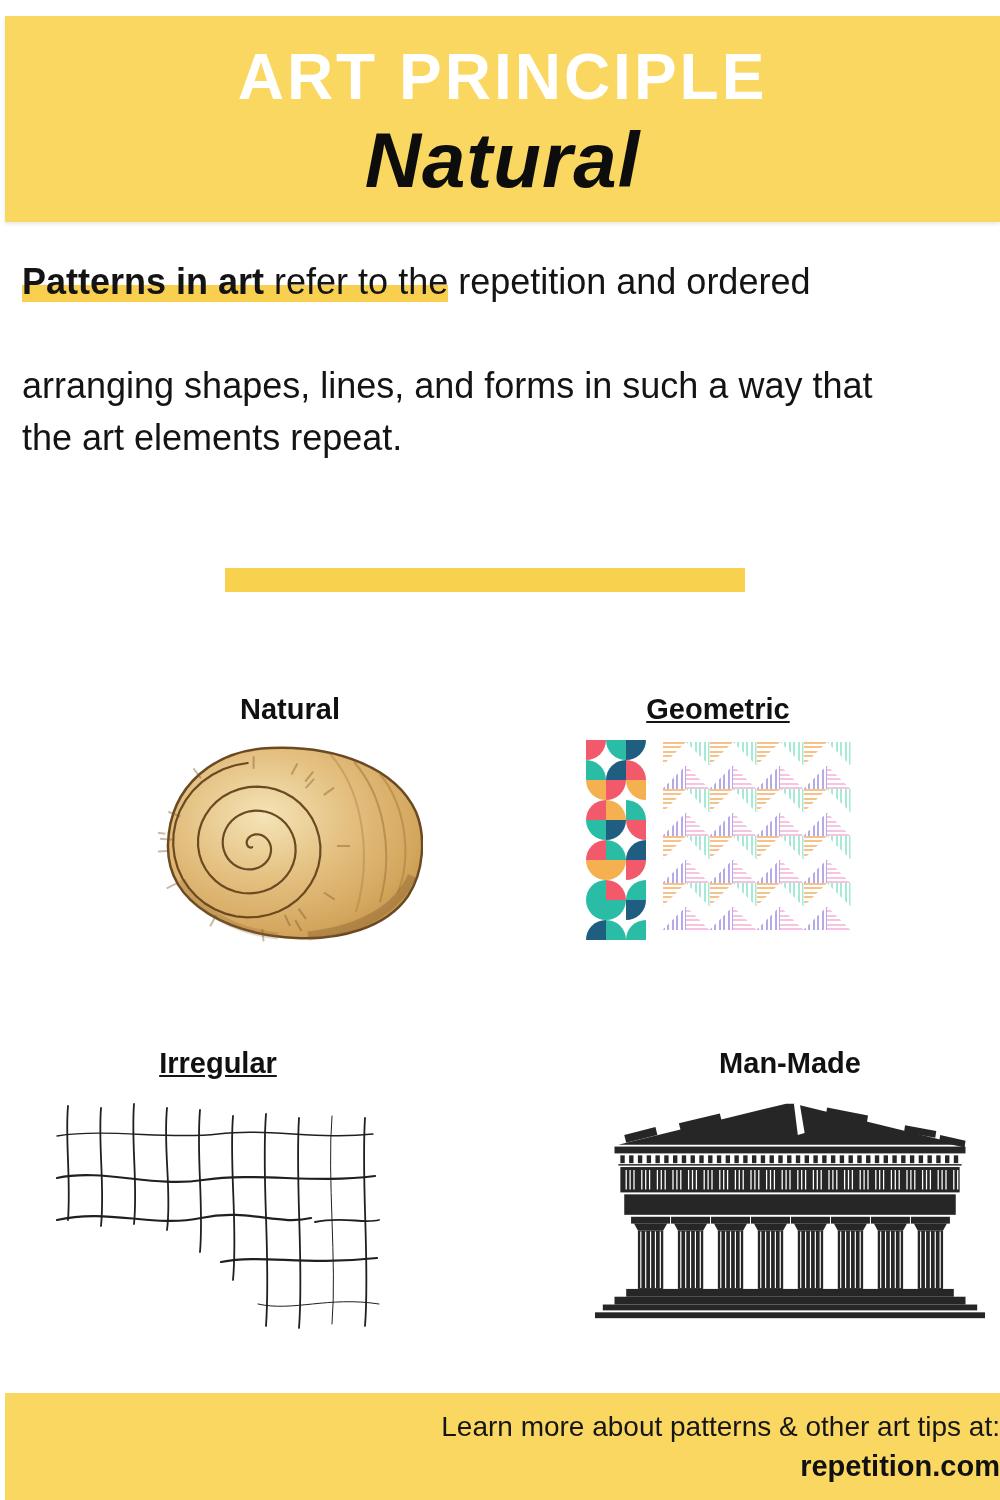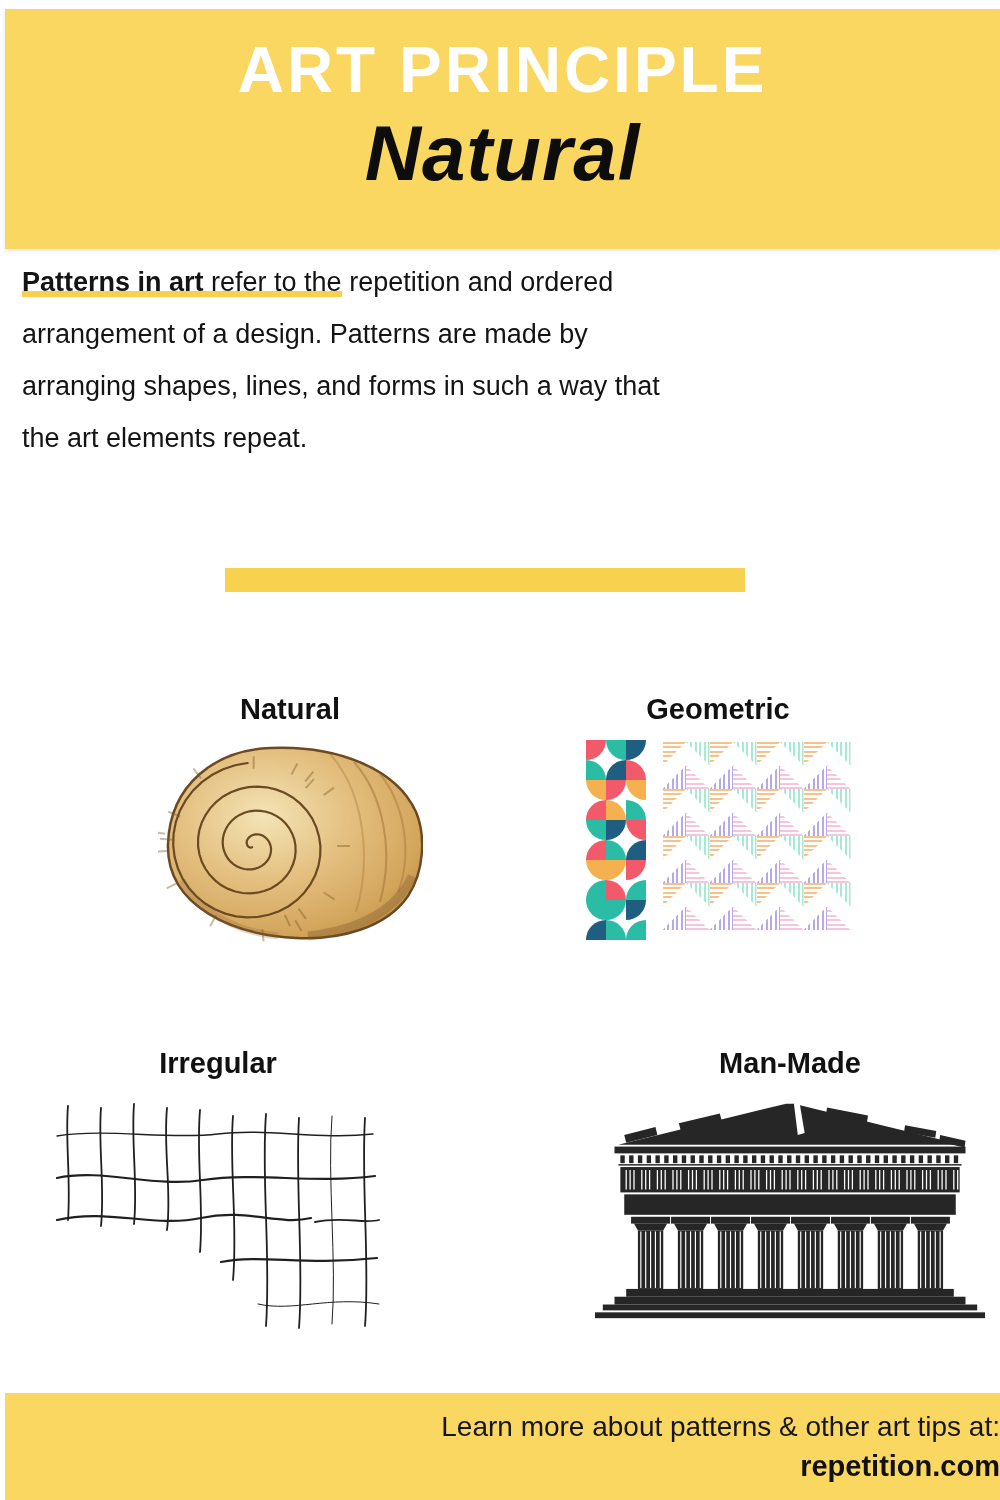--- a/index.html
+++ b/index.html
@@ -1,42 +1,42 @@
 <!DOCTYPE html>
 <html><head>
 <meta charset="utf-8">
 <style>
   html,body{margin:0;padding:0;background:#ffffff;}
   .page{position:relative;width:1000px;height:1500px;background:#ffffff;overflow:hidden;
         font-family:"Liberation Sans",sans-serif;color:#151515;}
 
   
   .band{background:#FAD761;}
-  .header{position:absolute;top:9px;left:5px;right:0;height:240px;text-align:center;
+  .header{position:absolute;top:16px;left:5px;right:0;height:206px;text-align:center;
           box-shadow:0 2px 4px rgba(0,0,0,0.10);}
   .kicker{padding-top:26px;font-size:64px;font-weight:700;letter-spacing:3px;color:#ffffff;line-height:70px;}
   .main-title{font-size:78px;font-weight:700;font-style:italic;letter-spacing:1px;color:#0d0d0d;line-height:88px;margin-top:4px;}
 
   
-  .intro{position:absolute;top:256px;left:22px;right:30px;font-size:27px;line-height:52px;color:#141414;}
+  .intro{position:absolute;top:256px;left:22px;right:30px;font-size:36px;line-height:52px;color:#141414;}
   .intro b{font-weight:700;}
   .hl{background-image:linear-gradient(#F8CF4E,#F8CF4E);background-repeat:no-repeat;
       background-size:100% 28px;background-position:0 24px;}
 
   
   .type-heading{position:absolute;top:544px;left:0;right:0;height:60px;}
   .type-heading .bar{position:absolute;top:24px;left:225px;width:520px;height:24px;background:#F8D14F;}
   .type-heading .txt{position:absolute;top:0;left:0;right:30px;text-align:center;
                      font-size:34px;font-weight:700;line-height:40px;z-index:1;}
 
   
   .types-grid{position:absolute;top:688px;left:0;display:grid;grid-template-columns:500px 500px;row-gap:100px;}
   .cell{text-align:center;}
   .cell-left{padding-left:80px;}
-  .cell-right{padding-right:64px;}
+  .cell-right{padding-right:64px;text-decoration:underline;}
   .type-label{font-size:29px;font-weight:700;line-height:42px;color:#111;}
   .fig{display:flex;justify-content:center;align-items:flex-start;margin-top:10px;}
 
   
   .geo-wrap{display:flex;gap:17px;align-items:flex-start;}
   .qstrip{display:grid;}
   .qstrip div{width:20px;height:20px;}
   .trigrid{display:grid;margin-top:2px;}
   .trigrid div{width:23.5px;height:23.5px;}
 
@@ -50,21 +50,21 @@
 
 <div class="page">
 
   <div class="header band">
     <div class="kicker">ART PRINCIPLE</div>
     <div class="main-title">Natural</div>
   </div>
 
   <div class="intro">
     <span class="hl"><b>Patterns in art</b><span> refer to the</span></span><span> repetition and ordered</span><br>
-    <span>arrangement of a design. Patterns are made by</span><br>
+    <br>
     <span>arranging shapes, lines, and forms in such a way that</span><br>
     <span>the art elements repeat.</span>
   </div>
 
   <div class="type-heading">
     <div class="bar"></div>
   </div>
 
   <div class="types-grid">
 

